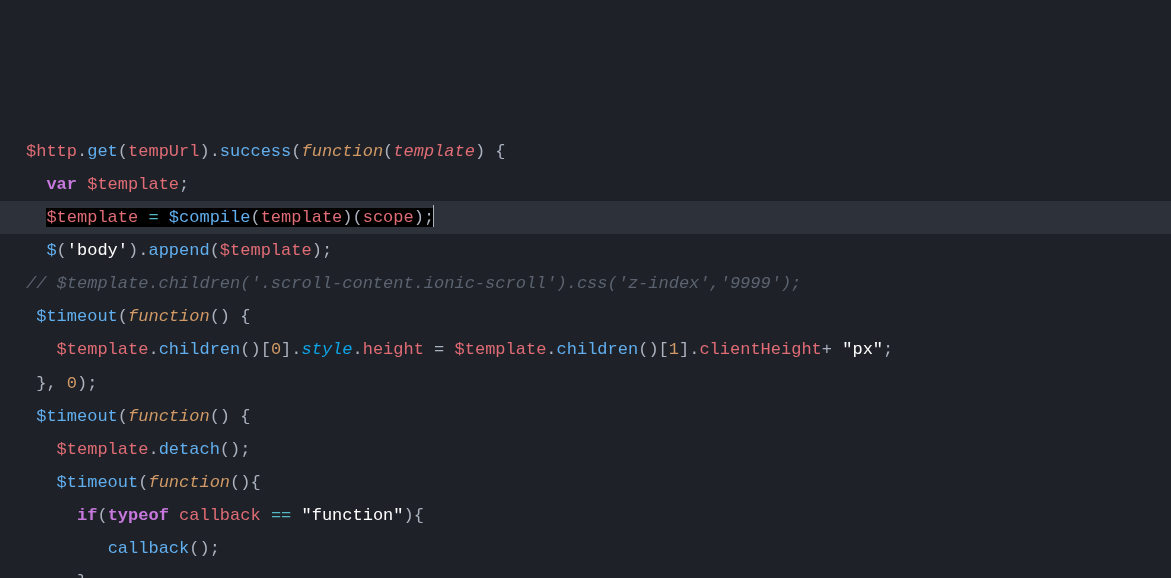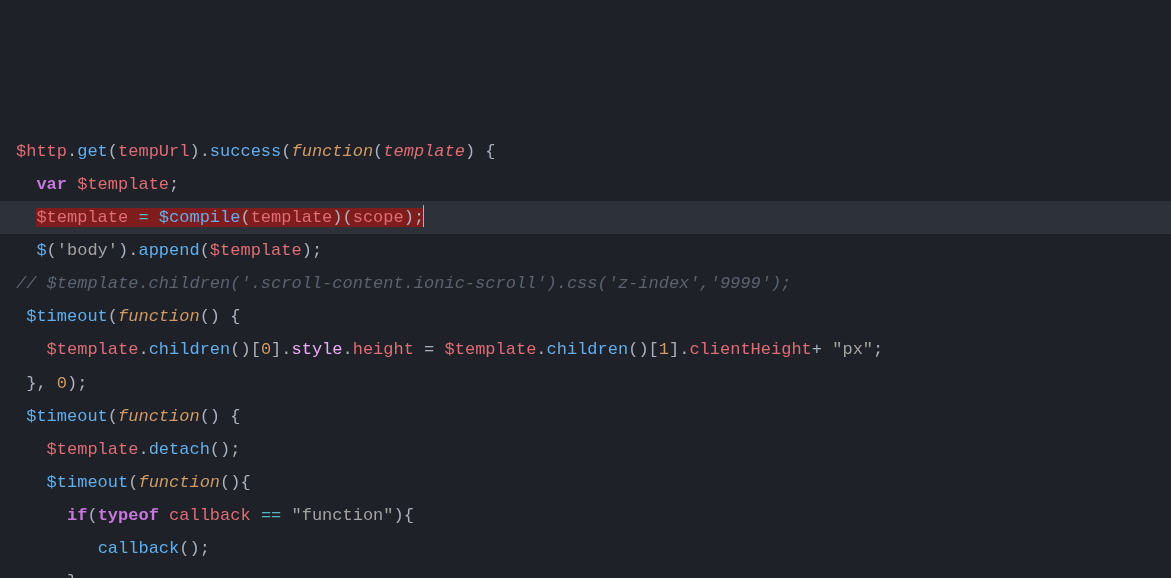--- a/index.html
+++ b/index.html
@@ -8,38 +8,38 @@
       font-family: 'Consolas', 'Monaco', 'Courier New', monospace;
       font-size: 17px;
       line-height: 1.95;
       color: #abb2bf;
       white-space: pre;
       padding: 2px 0;
       overflow-x: auto;
     }
     .line {
       display: block;
-      padding-left: 16px;
+      padding-left: 26px;
     }
     .highlight-line {
       background: #2c313a;
     }
     .selected {
-      background: #7f1d1d;
+      background: #000000;
       color: #abb2bf;
     }
     .tok-var { color: #e06c75; }
     .tok-punct { color: #abb2bf; }
     .tok-method { color: #61afef; }
     .tok-method2 { color: #56b6c2; }
     .tok-keyword { color: #c678dd; font-weight: bold; }
     .tok-fn { color: #d19a66; font-style: italic; }
     .tok-param { color: #e06c75; font-style: italic; }
-    .tok-prop { color: #f0abfc; }
-    .tok-string { color: #a3a3a3; }
+    .tok-prop { color: #0ea5e9; font-style: italic; }
+    .tok-string { color: #ffffff; }
     .tok-num { color: #d19a66; }
     .tok-comment { color: #5c6370; font-style: italic; }
     .cursor {
       display: inline-block;
       width: 1px;
       height: 1.3em;
       background: #abb2bf;
       vertical-align: text-bottom;
       margin-left: -1px;
     }

